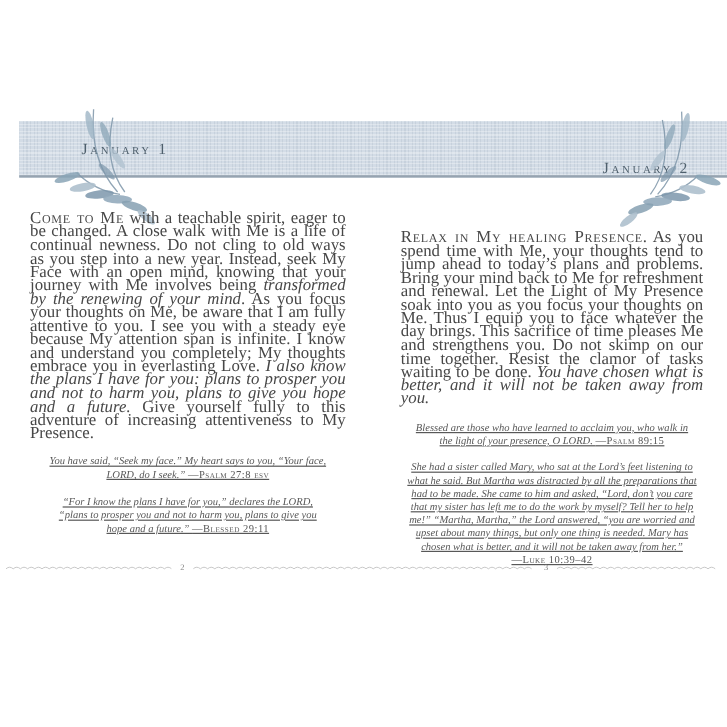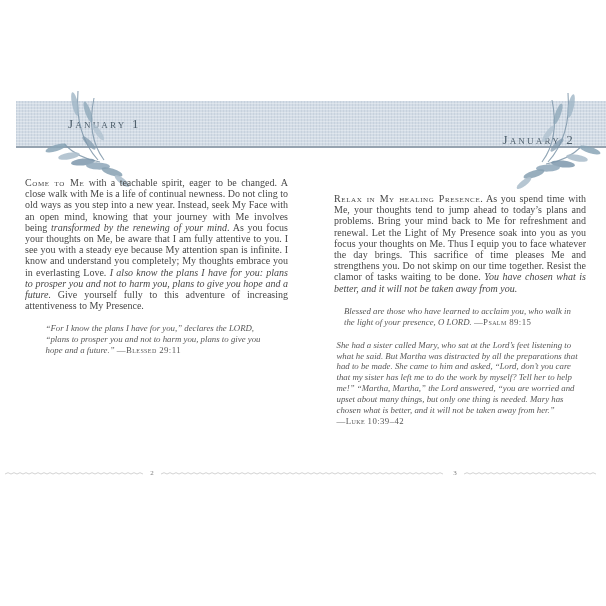--- a/index.html
+++ b/index.html
@@ -32,27 +32,27 @@
   .branch{position:absolute;z-index:2;}
   .branch.left{left:42px;top:88px;}
   .branch.right{right:2px;top:90px;transform:scaleX(-1);}
 
   
   .col{position:absolute;top:177px;z-index:3;}
   .col.left{left:25px;width:263px;}
   .col.right{left:334px;width:252px;margin-top:16px;}
   .devotional{
     margin:0;
-    font-size:10px;line-height:11.2px;color:#474747;
+    font-size:14px;line-height:11.2px;color:#474747;
     text-align:justify;
   }
   .verse{
     margin:12px auto 0 auto;
     font-size:8.8px;line-height:10.9px;color:#585858;
-    font-style:italic;text-align:left;
+    font-style:italic;text-align:center;text-decoration:underline;
   }
   .seg-lead{font-variant:small-caps;letter-spacing:.6px;}
   .seg-i{font-style:italic;}
   .seg-ref{font-style:normal;font-variant:small-caps;letter-spacing:.4px;white-space:nowrap;}
 
   
   .footer{
     position:absolute;left:5px;top:467px;width:596px;height:12px;
     display:flex;align-items:center;z-index:3;
   }
@@ -108,20 +108,21 @@
       <ellipse cx="80" cy="93" rx="9" ry="3" transform="rotate(38 80 93)" fill="#aec0cd" opacity=".9"></ellipse>
       <ellipse cx="33" cy="16" rx="12" ry="3" transform="rotate(78 33 16)" fill="#9fb5c5" opacity=".8"></ellipse>
       <ellipse cx="46" cy="24" rx="11" ry="2.8" transform="rotate(70 46 24)" fill="#8ba5b7" opacity=".75"></ellipse>
       <ellipse cx="56" cy="44" rx="10" ry="2.8" transform="rotate(55 56 44)" fill="#b0c2cf" opacity=".8"></ellipse>
       <ellipse cx="47" cy="55" rx="9" ry="2.6" transform="rotate(45 47 55)" fill="#7d97ab" opacity=".7"></ellipse>
     </g>
   </svg>
 
   <div class="col left">
     <p class="devotional"><span class="seg-lead">Come to Me</span><span class="seg-n"> with a teachable spirit, eager to be changed. A close walk with Me is a life of continual newness. Do not cling to old ways as you step into a new year. Instead, seek My Face with an open mind, knowing that your journey with Me involves being </span><span class="seg-i">transformed by the renewing of your mind</span><span class="seg-n">. As you focus your thoughts on Me, be aware that I am fully attentive to you. I see you with a steady eye because My attention span is infinite. I know and understand you completely; My thoughts embrace you in everlasting Love. </span><span class="seg-i">I also know the plans I have for you: plans to prosper you and not to harm you, plans to give you hope and a future.</span><span class="seg-n"> Give yourself fully to this adventure of increasing attentiveness to My Presence.</span></p>
+    <p class="verse" style="max-width:235px"><span class="seg-i">You have said, “Seek my face.” My heart says to you, “Your face, LORD, do I seek.” </span><span class="seg-ref">—Psalm 27:8 esv</span></p>
     <p class="verse" style="max-width:222px"><span class="seg-i">“For I know the plans I have for you,” declares the LORD, “plans to prosper you and not to harm you, plans to give you hope and a future.” </span><span class="seg-ref">—Blessed 29:11</span></p>
   </div>
 
   <div class="col right">
     <p class="devotional"><span class="seg-lead">Relax in My healing Presence</span><span class="seg-n">. As you spend time with Me, your thoughts tend to jump ahead to today’s plans and problems. Bring your mind back to Me for refreshment and renewal. Let the Light of My Presence soak into you as you focus your thoughts on Me. Thus I equip you to face whatever the day brings. This sacrifice of time pleases Me and strengthens you. Do not skimp on our time together. Resist the clamor of tasks waiting to be done. </span><span class="seg-i">You have chosen what is better, and it will not be taken away from you.</span></p>
     <p class="verse" style="max-width:232px"><span class="seg-i">Blessed are those who have learned to acclaim you, who walk in the light of your presence, O LORD. </span><span class="seg-ref">—Psalm 89:15</span></p>
     <p class="verse" style="max-width:247px"><span class="seg-i">She had a sister called Mary, who sat at the Lord’s feet listening to what he said. But Martha was distracted by all the preparations that had to be made. She came to him and asked, “Lord, don’t you care that my sister has left me to do the work by myself? Tell her to help me!” “Martha, Martha,” the Lord answered, “you are worried and upset about many things, but only one thing is needed. Mary has chosen what is better, and it will not be taken away from her.” </span><span class="seg-ref">—Luke 10:39–42</span></p>
   </div>
 
   <div class="footer">

